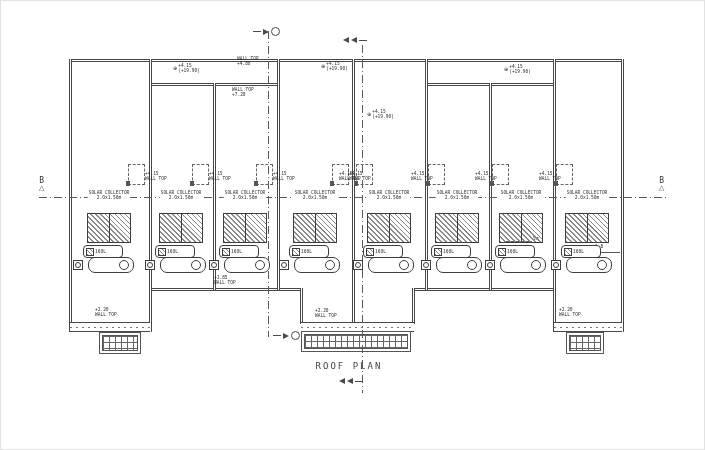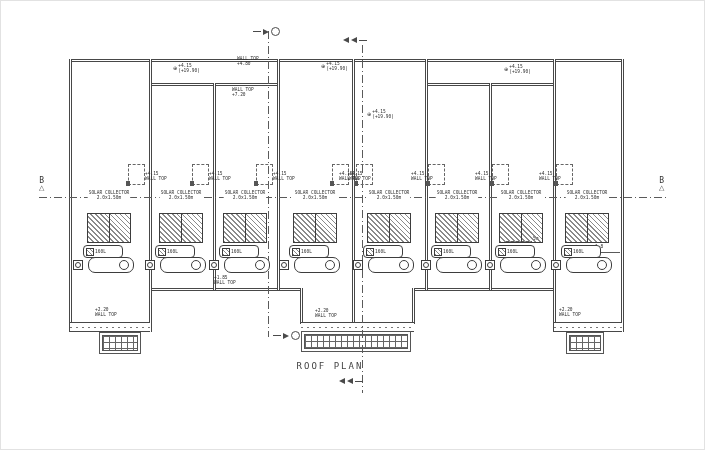--- a/index.html
+++ b/index.html
@@ -178,21 +178,21 @@
   <div class="tiny" style="left:558px;top:306px;">
     <div>+2.20</div>
     <div>WALL TOP</div>
   </div>
 
   <div class="lh" style="left:578px;top:251px;width:41px;"></div>
   <div class="tiny" style="left:594px;top:243px;">1.8</div>
   <div class="lh" style="left:505px;top:240px;width:26px;"></div>
   <div class="tiny" style="left:532px;top:235px;">5m</div>
 
-  <div class="title" style="left:329px;top:360px;">ROOF PLAN</div>
+  <div class="title" style="left:348px;top:360px;">ROOF PLAN</div>
 
   <div class="unit" style="left: 68px; width: 80px;">
     <div class="skylight" style="top: 105px; left: 59px;"></div>
     <div class="tiny sky-label" style="top: 112px; left: 76px;">
       <div>+4.15</div>
       <div>WALL TOP</div>
     </div>
     <div class="tinyc" style="left:50%;top:131px;">
       <div>SOLAR COLLECTOR</div>
       <div>2.0x1.50m</div>

